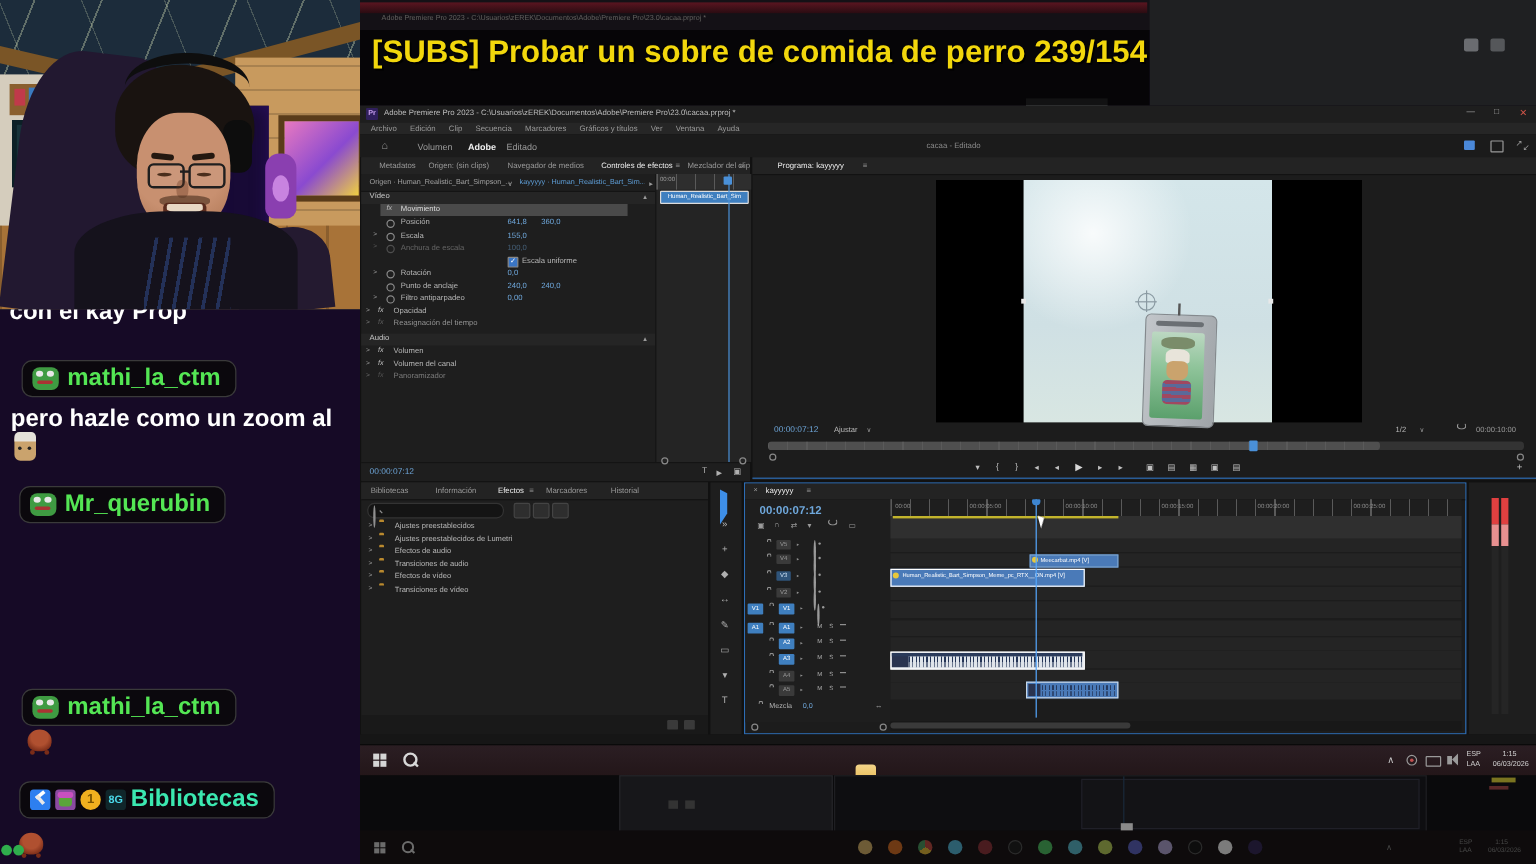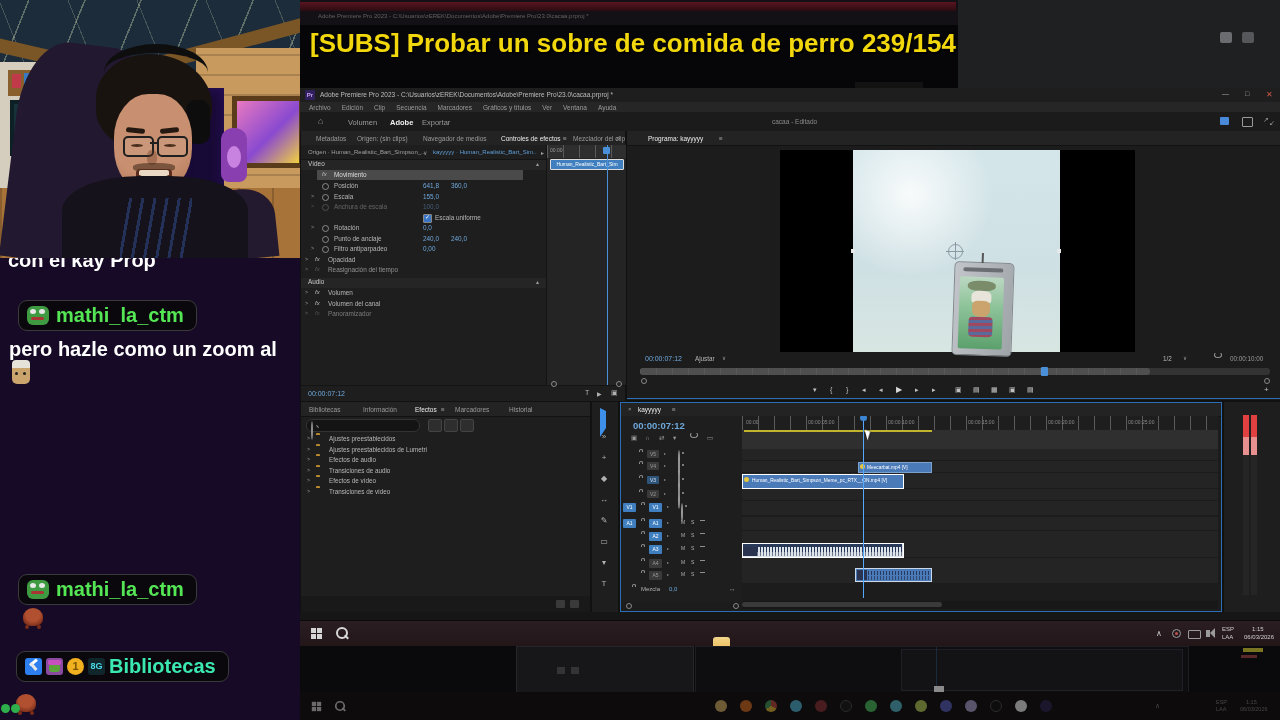--- a/index.html
+++ b/index.html
@@ -138,20 +138,26 @@
 
     <div class="p" style="left:18px;top:42px;">
       <div class="chat-pill">
         <span class="pepe"></span>
         <span class="chat-user">mathi_la_ctm</span>
       </div>
     </div>
     <div class="p chat-text" style="left:9px;top:76px;width:288px;white-space:normal;">pero hazle como un zoom al</div>
     <div class="p" style="left:12px;top:104px;"><span class="bart-emote emote"></span></div>
 
+    <div class="p" style="left:16px;top:147px;">
+      <div class="chat-pill">
+        <span class="pepe"></span>
+        <span class="chat-user">Mr_querubin</span>
+      </div>
+    </div>
 
     <div class="p" style="left:18px;top:316px;">
       <div class="chat-pill">
         <span class="pepe"></span>
         <span class="chat-user">mathi_la_ctm</span>
       </div>
     </div>
     <div class="p" style="left:9px;top:350px;">
       <span class="blob-emote emote" style="margin-left:14px;vertical-align:-3px;"></span>
     </div>
@@ -209,21 +215,21 @@
     <span class="tx tab">Gráficos y títulos</span>
     <span class="tx tab">Ver</span>
     <span class="tx tab">Ventana</span>
     <span class="tx tab">Ayuda</span>
   </div>
 
   <div class="p" style="left:300px;top:112px;width:980px;height:19px;background:#1b1b1b;">
     <span class="p tx" style="left:18px;top:4px;font-size:9px;color:#9a9a9a;">⌂</span>
     <span class="p tx" style="left:48px;top:6px;font-size:7.5px;color:#9a9a9a;">Volumen</span>
     <span class="p tx" style="left:90px;top:6px;font-size:7.5px;color:#f0f0f0;font-weight:bold;">Adobe</span>
-    <span class="p tx" style="left:122px;top:6px;font-size:7.5px;color:#9a9a9a;">Exportar</span>
+    <span class="p tx" style="left:122px;top:6px;font-size:7.5px;color:#9a9a9a;">Editado</span>
     <span class="p tx" style="left:472px;top:6px;font-size:6.5px;color:#8a8a8a;">cacaa - Editado</span>
     <span class="p" style="left:920px;top:5px;width:9px;height:8px;background:#4a88d8;border-radius:1px;"></span>
     <span class="p" style="left:942px;top:5px;width:9px;height:8px;border:1px solid #9a9a9a;border-radius:1px;"></span>
     <span class="p tx" style="left:963px;top:4px;font-size:7px;color:#9a9a9a;">↗</span>
     <span class="p tx" style="left:969px;top:7px;font-size:7px;color:#9a9a9a;display:inline-block;transform:scale(-1);">↗</span>
   </div>
 
   <div class="p panel" style="left:301px;top:131px;width:324px;height:269px;"></div>
   <div class="p tabrow" style="left:301px;top:131px;width:324px;height:14px;overflow:hidden;">
     <span class="p tx tab" style="left:15px;top:4px;">Metadatos</span>

